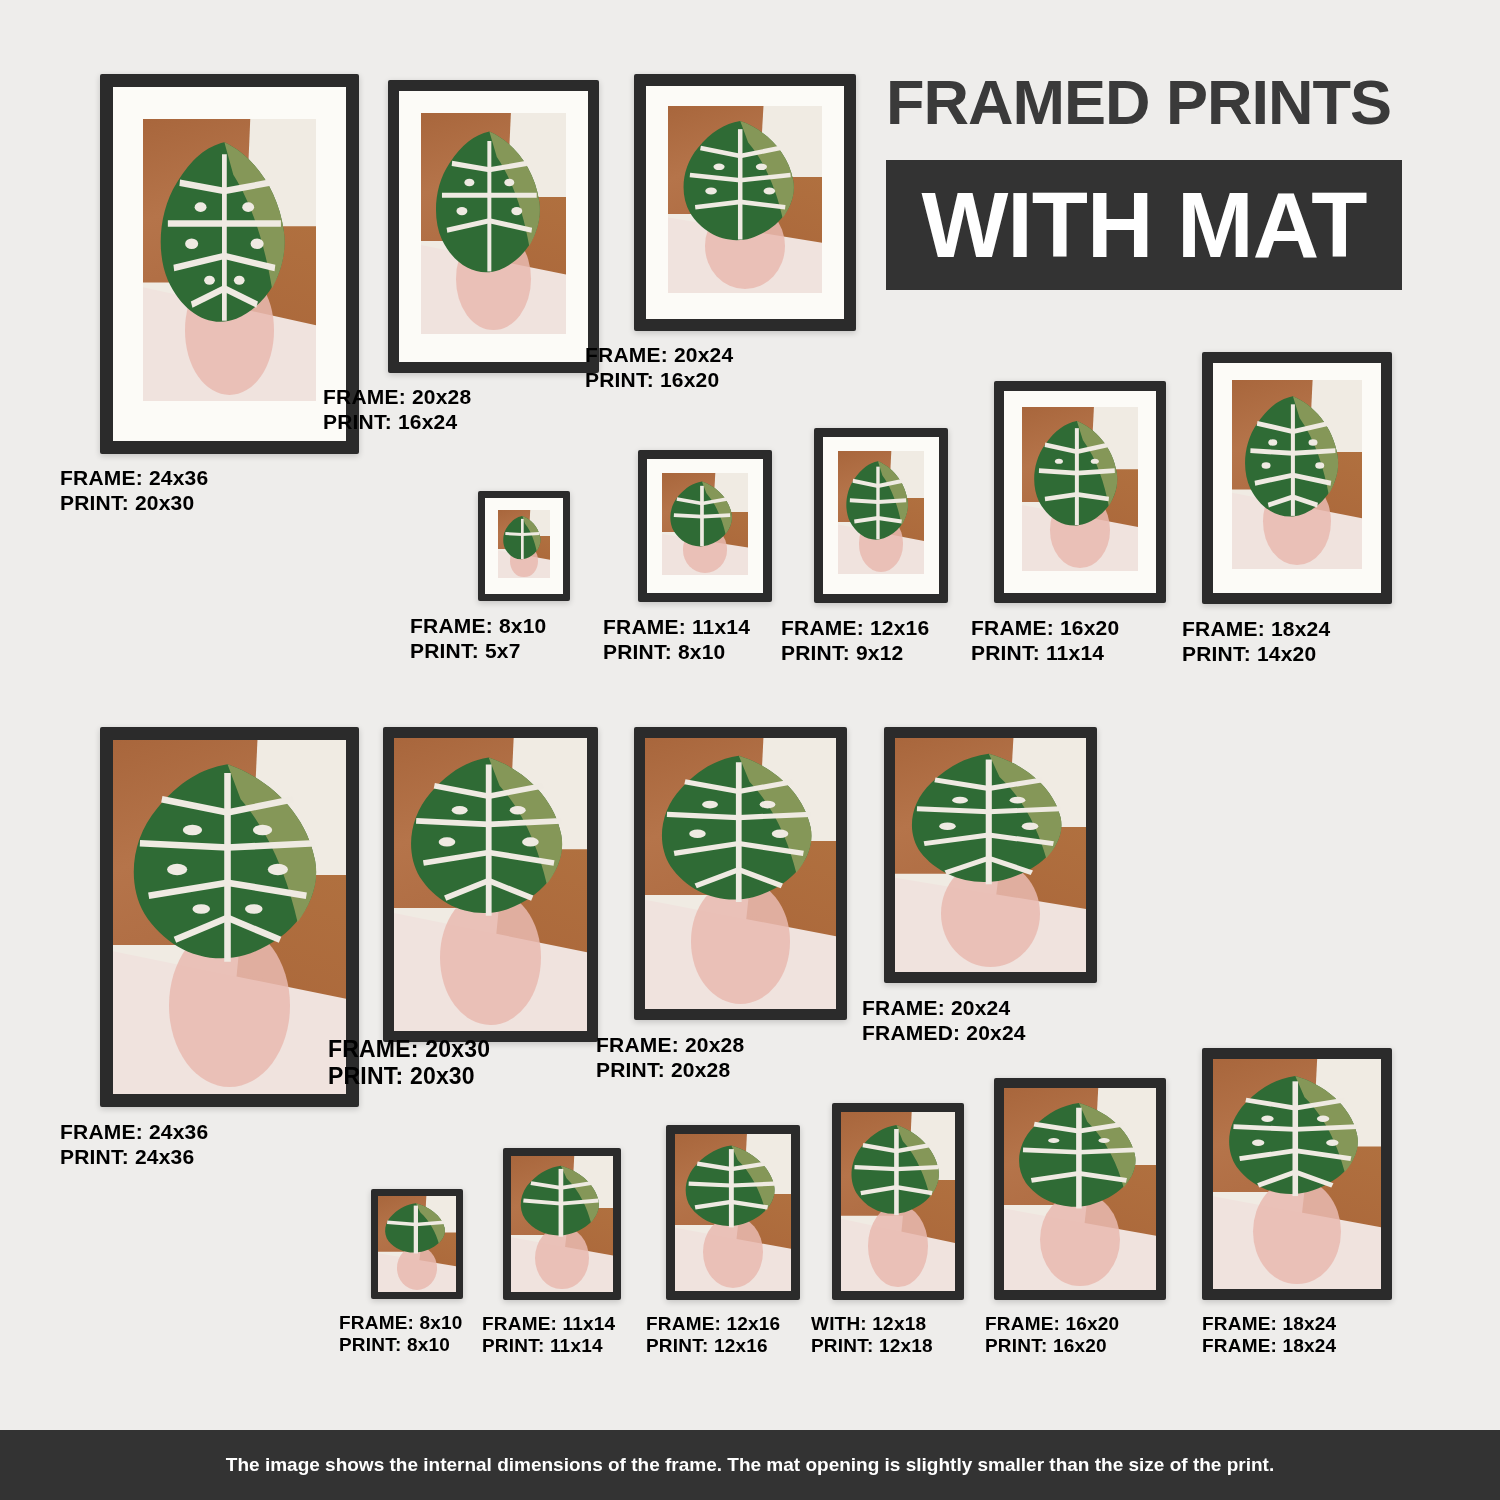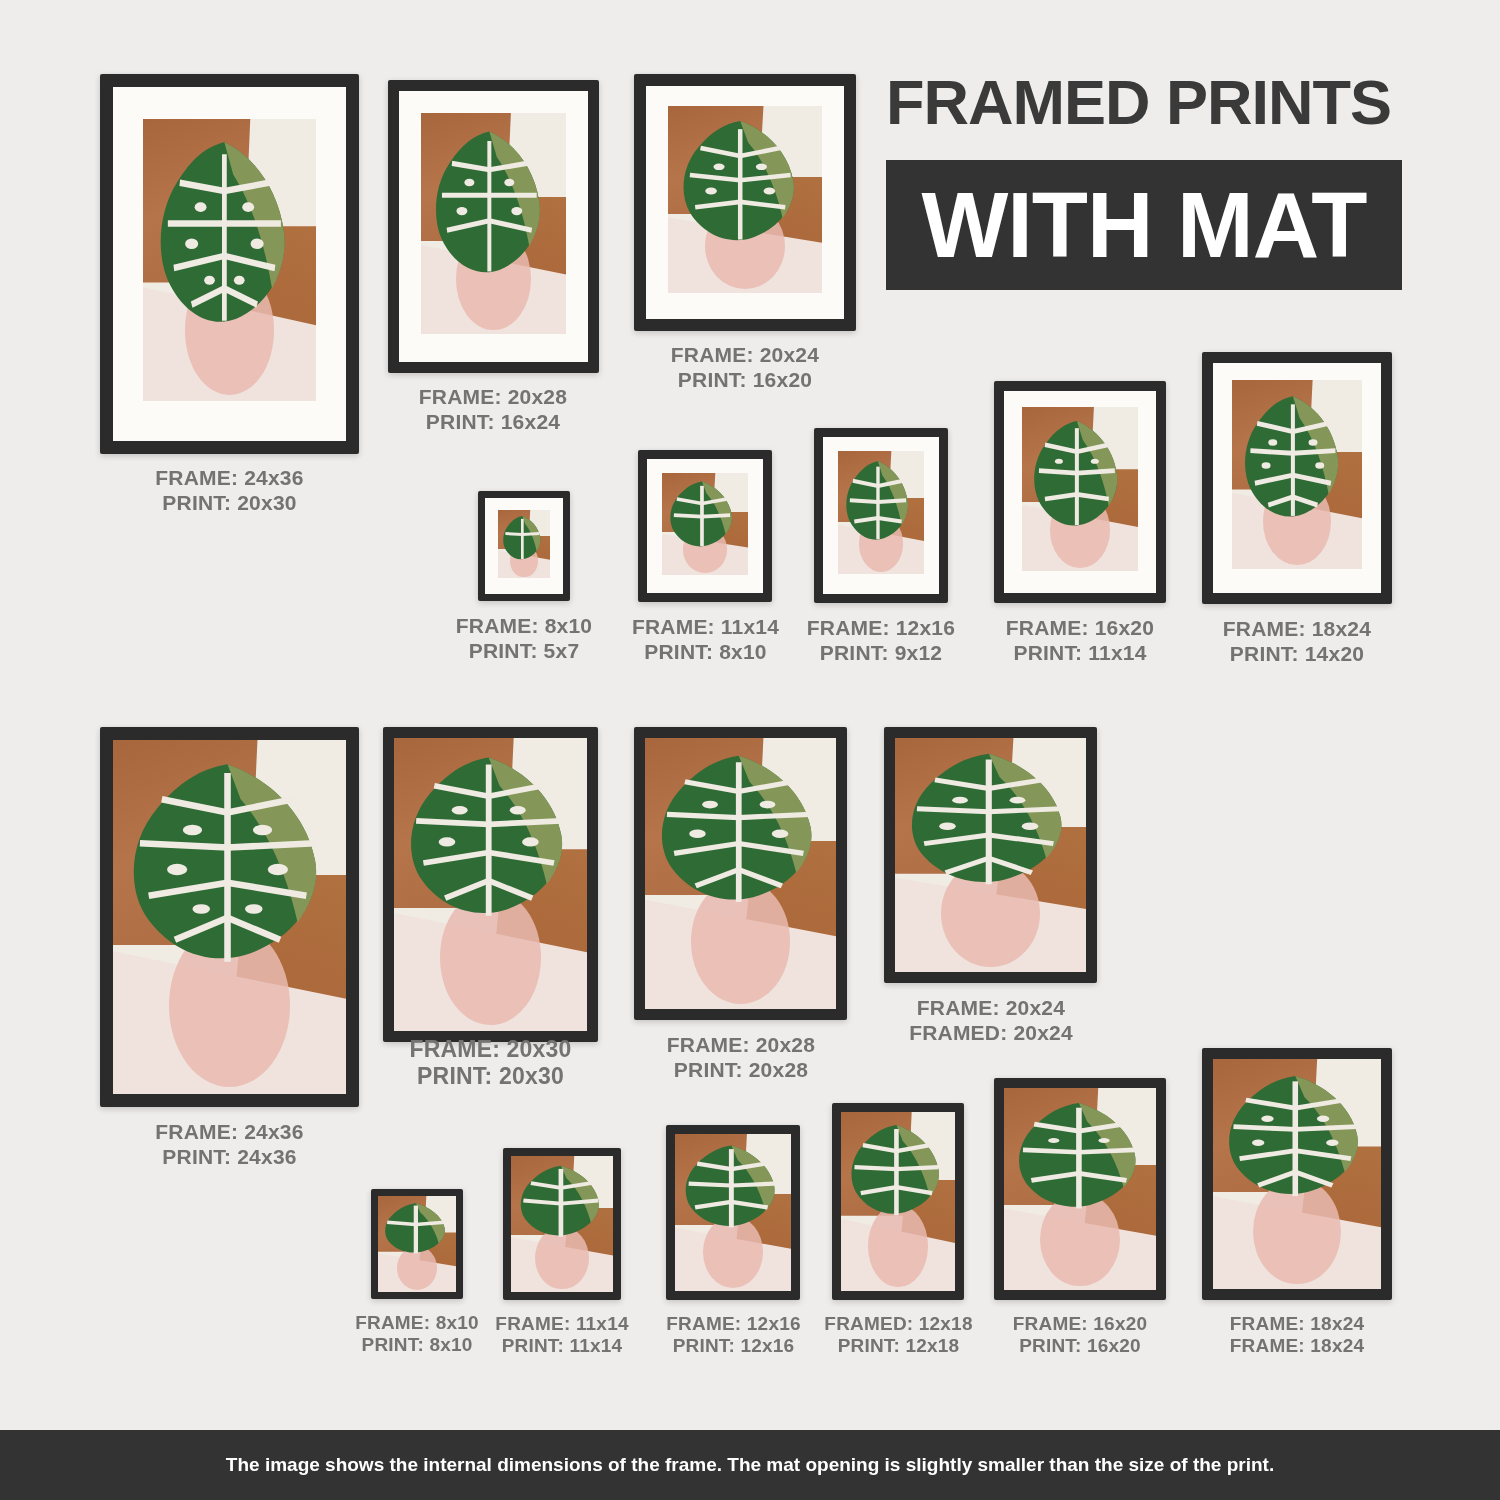--- a/index.html
+++ b/index.html
@@ -25,23 +25,23 @@
     position:absolute;
     background:#fcfbf7;
   }
   .art {
     position:absolute;
     overflow:hidden;
     background:#efe9e1;
   }
   .caption {
     position:absolute;
-    text-align:center;
+    text-align:left;
     font-weight:bold;
-    color:#737373;
+    color:#000000;
     line-height:1.18;
     white-space:nowrap;
     letter-spacing:.2px;
   }
   .caption div { display:block; }
 
   
   .poster { position:absolute; inset:0; background:#f0ebe3; }
   .p-brown {
     position:absolute; left:0; top:0; width:100%; height:58%;
@@ -687,21 +687,21 @@
                 <path d="M50 32 L18 26"></path>
                   <path d="M50 50 L10 48"></path>
                   <path d="M50 68 L16 74"></path>
               </g>
             </svg>
           </div>
         </div>
       </div>
     </div>
     <div class="caption" style="left:-21px; top:210px; width:175px; font-size:19px;">
-      <div>FRAMED: 12x18</div>
+      <div>WITH: 12x18</div>
       <div>PRINT: 12x18</div>
     </div>
   </div>
 
   <div class="unit" style="left:994px; top:1078px;">
     <div class="frame" style="width:172px; height:222px;">
       <div class="art" style="left:10px; top:10px; right:10px; bottom:10px;">
         <div class="poster">
           <div class="p-brown"></div>
             <div class="p-brown2"></div>

